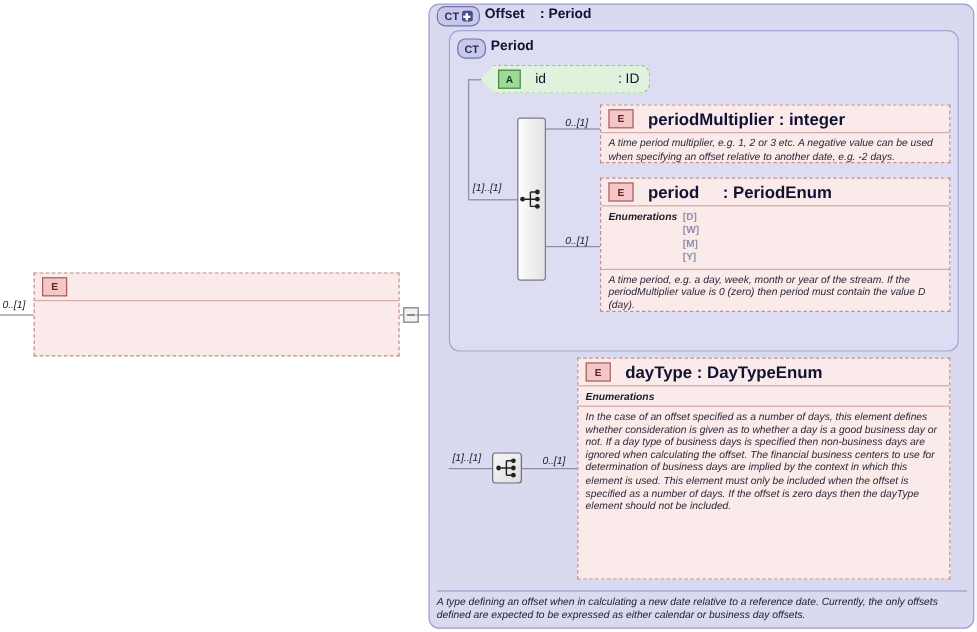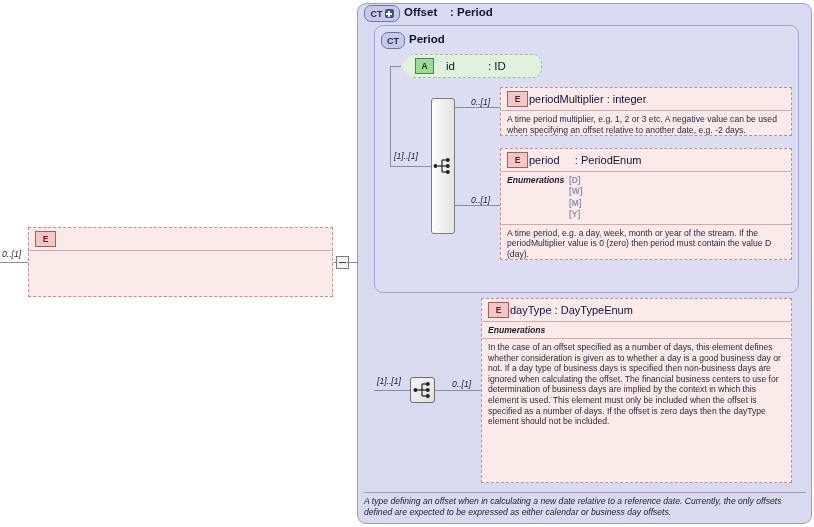--- a/index.html
+++ b/index.html
@@ -50,25 +50,25 @@
   .ebox-head{
     position:relative;height:22px;border-bottom:1px solid #d4a9a9;
     display:flex;align-items:center;padding-left:6px;
   }
   .e-badge{
     width:19px;height:14px;background:#f3c7c7;border:1px solid #a85c5c;
     display:flex;align-items:center;justify-content:center;
     font-size:8.5px;font-weight:bold;color:#6a2020;flex:0 0 auto;
   }
   .e-title{
-    margin-left:1px;font-size:11px;font-weight:normal;color:#111133;
+    margin-left:12px;font-size:14px;font-weight:bold;color:#111133;
     white-space:pre;
   }
   .ebox-doc{
-    font-size:8.6px;color:#2a2a3a;line-height:10.6px;
+    font-size:8.6px;font-style:italic;color:#2a2a3a;line-height:10.6px;
     padding:3px 6px 3px 6px;
   }
   .enum-block{
     display:flex;padding:3px 6px 3px 6px;font-weight:bold;
   }
   .enum-label{
     font-size:8.6px;font-style:italic;color:#1a1a2a;width:62px;flex:0 0 auto;
   }
   .enum-values{font-size:8.4px;color:#8e90ae;line-height:11.4px;}
   .enum-sep{border-top:1px solid #d4a9a9;}
@@ -145,21 +145,21 @@
   <div class="abs ct-frame-inner" style="left:374px;top:25px;width:425px;height:268px;">
   </div>
   <div class="badge" style="left:381px;top:32px;width:22px;height:15px;">
     <span>CT</span>
   </div>
   <div class="frame-title" style="left:409px;top:33px;">Period</div>
 
   <div class="abs abox" style="left:400px;top:54px;width:142px;height:24px;">
     <span class="a-badge">A</span>
     <span class="a-title">id</span>
-    <span class="a-title" style="margin-left:33px;">: ID</span>
+    <span class="a-title" style="margin-left:60px;">: ID</span>
   </div>
 
   <div class="line-v" style="left:390px;top:66px;height:100px;"></div>
   <div class="line-h" style="left:390px;top:66px;width:11px;"></div>
   <div class="line-h" style="left:390px;top:166px;width:42px;"></div>
 
   <div class="card" style="left:394px;top:151px;">[1]..[1]</div>
 
   <div class="abs seq-tall" style="left:431px;top:98px;width:24px;height:136px;">
     <svg width="20" height="18" viewBox="0 0 20 18">

